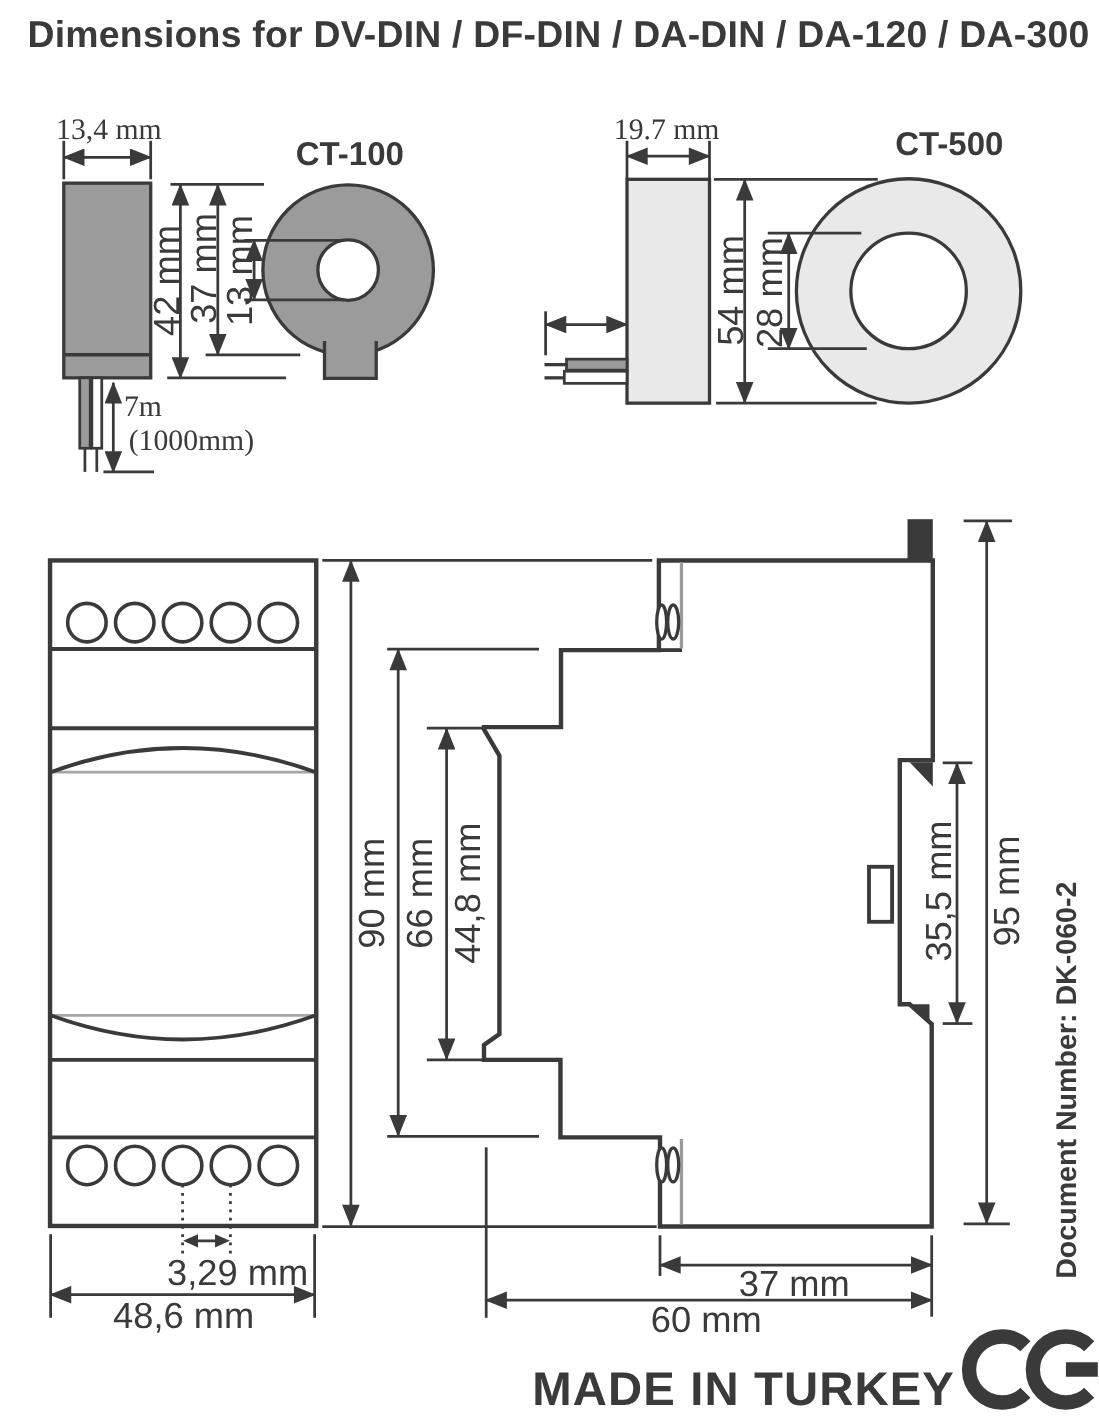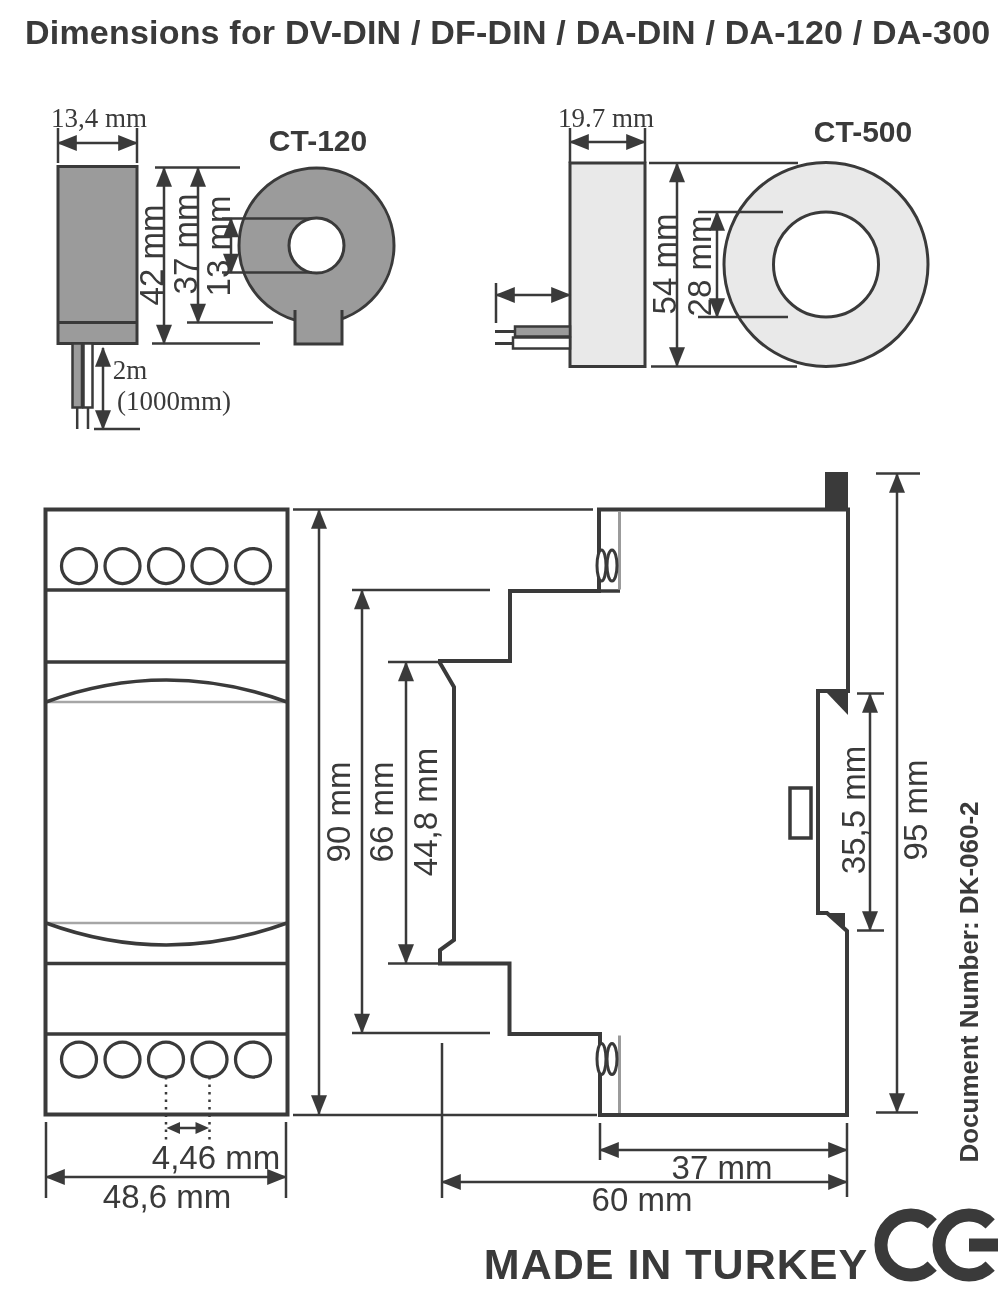--- a/index.html
+++ b/index.html
@@ -164,39 +164,39 @@
   <g stroke="#3a3a3a" stroke-width="13" fill="none">
     <path d="M932.2,1223.8 A30,30 0 1 0 932.2,1266.2"></path>
     <path d="M990.2,1223.8 A30,30 0 1 0 990.2,1266.2"></path>
     <line x1="969" y1="1245" x2="998" y2="1245"></line>
   </g>
 </svg>
 
 <div class="title">Dimensions for DV-DIN / DF-DIN / DA-DIN / DA-120 / DA-300</div>
 
 <div class="lbl sm" style="left:99px;top:118px">13,4 mm</div>
-<div class="lbl name" style="left:318px;top:141px">CT-120</div>
+<div class="lbl name" style="left:318px;top:141px">CT-100</div>
 <div class="lbl dim rot" style="left:151px;top:255px">42 mm</div>
 <div class="lbl dim rot" style="left:185px;top:244px">37 mm</div>
 <div class="lbl dim rot" style="left:218px;top:246px">13 mm</div>
-<div class="lbl sm" style="left:130px;top:370px">2m</div>
+<div class="lbl sm" style="left:130px;top:370px">7m</div>
 <div class="lbl sm" style="left:174px;top:401px">(1000mm)</div>
 
 <div class="lbl sm" style="left:606px;top:118px">19.7 mm</div>
 <div class="lbl name" style="left:863px;top:132px">CT-500</div>
 <div class="lbl dim rot" style="left:664px;top:264px">54 mm</div>
 <div class="lbl dim rot" style="left:699px;top:266px">28 mm</div>
 
 <div class="lbl dim rot" style="left:338px;top:812px">90 mm</div>
 <div class="lbl dim rot" style="left:381px;top:812px">66 mm</div>
 <div class="lbl dim rot" style="left:425px;top:812px">44,8 mm</div>
 <div class="lbl dim rot" style="left:853px;top:810px">35,5 mm</div>
 <div class="lbl dim rot" style="left:915px;top:810px">95 mm</div>
 
-<div class="lbl dim" style="left:216px;top:1157px">4,46 mm</div>
+<div class="lbl dim" style="left:216px;top:1157px">3,29 mm</div>
 <div class="lbl dim" style="left:167px;top:1196px">48,6 mm</div>
 <div class="lbl dim" style="left:722px;top:1167px">37 mm</div>
 <div class="lbl dim" style="left:642px;top:1199px">60 mm</div>
 
 <div class="lbl docnum rot" style="left:969px;top:982px">Document Number: DK-060-2</div>
 <div class="lbl made" style="left:676px;top:1264px">MADE IN TURKEY</div>
 
 </div>
 
 </body></html>

